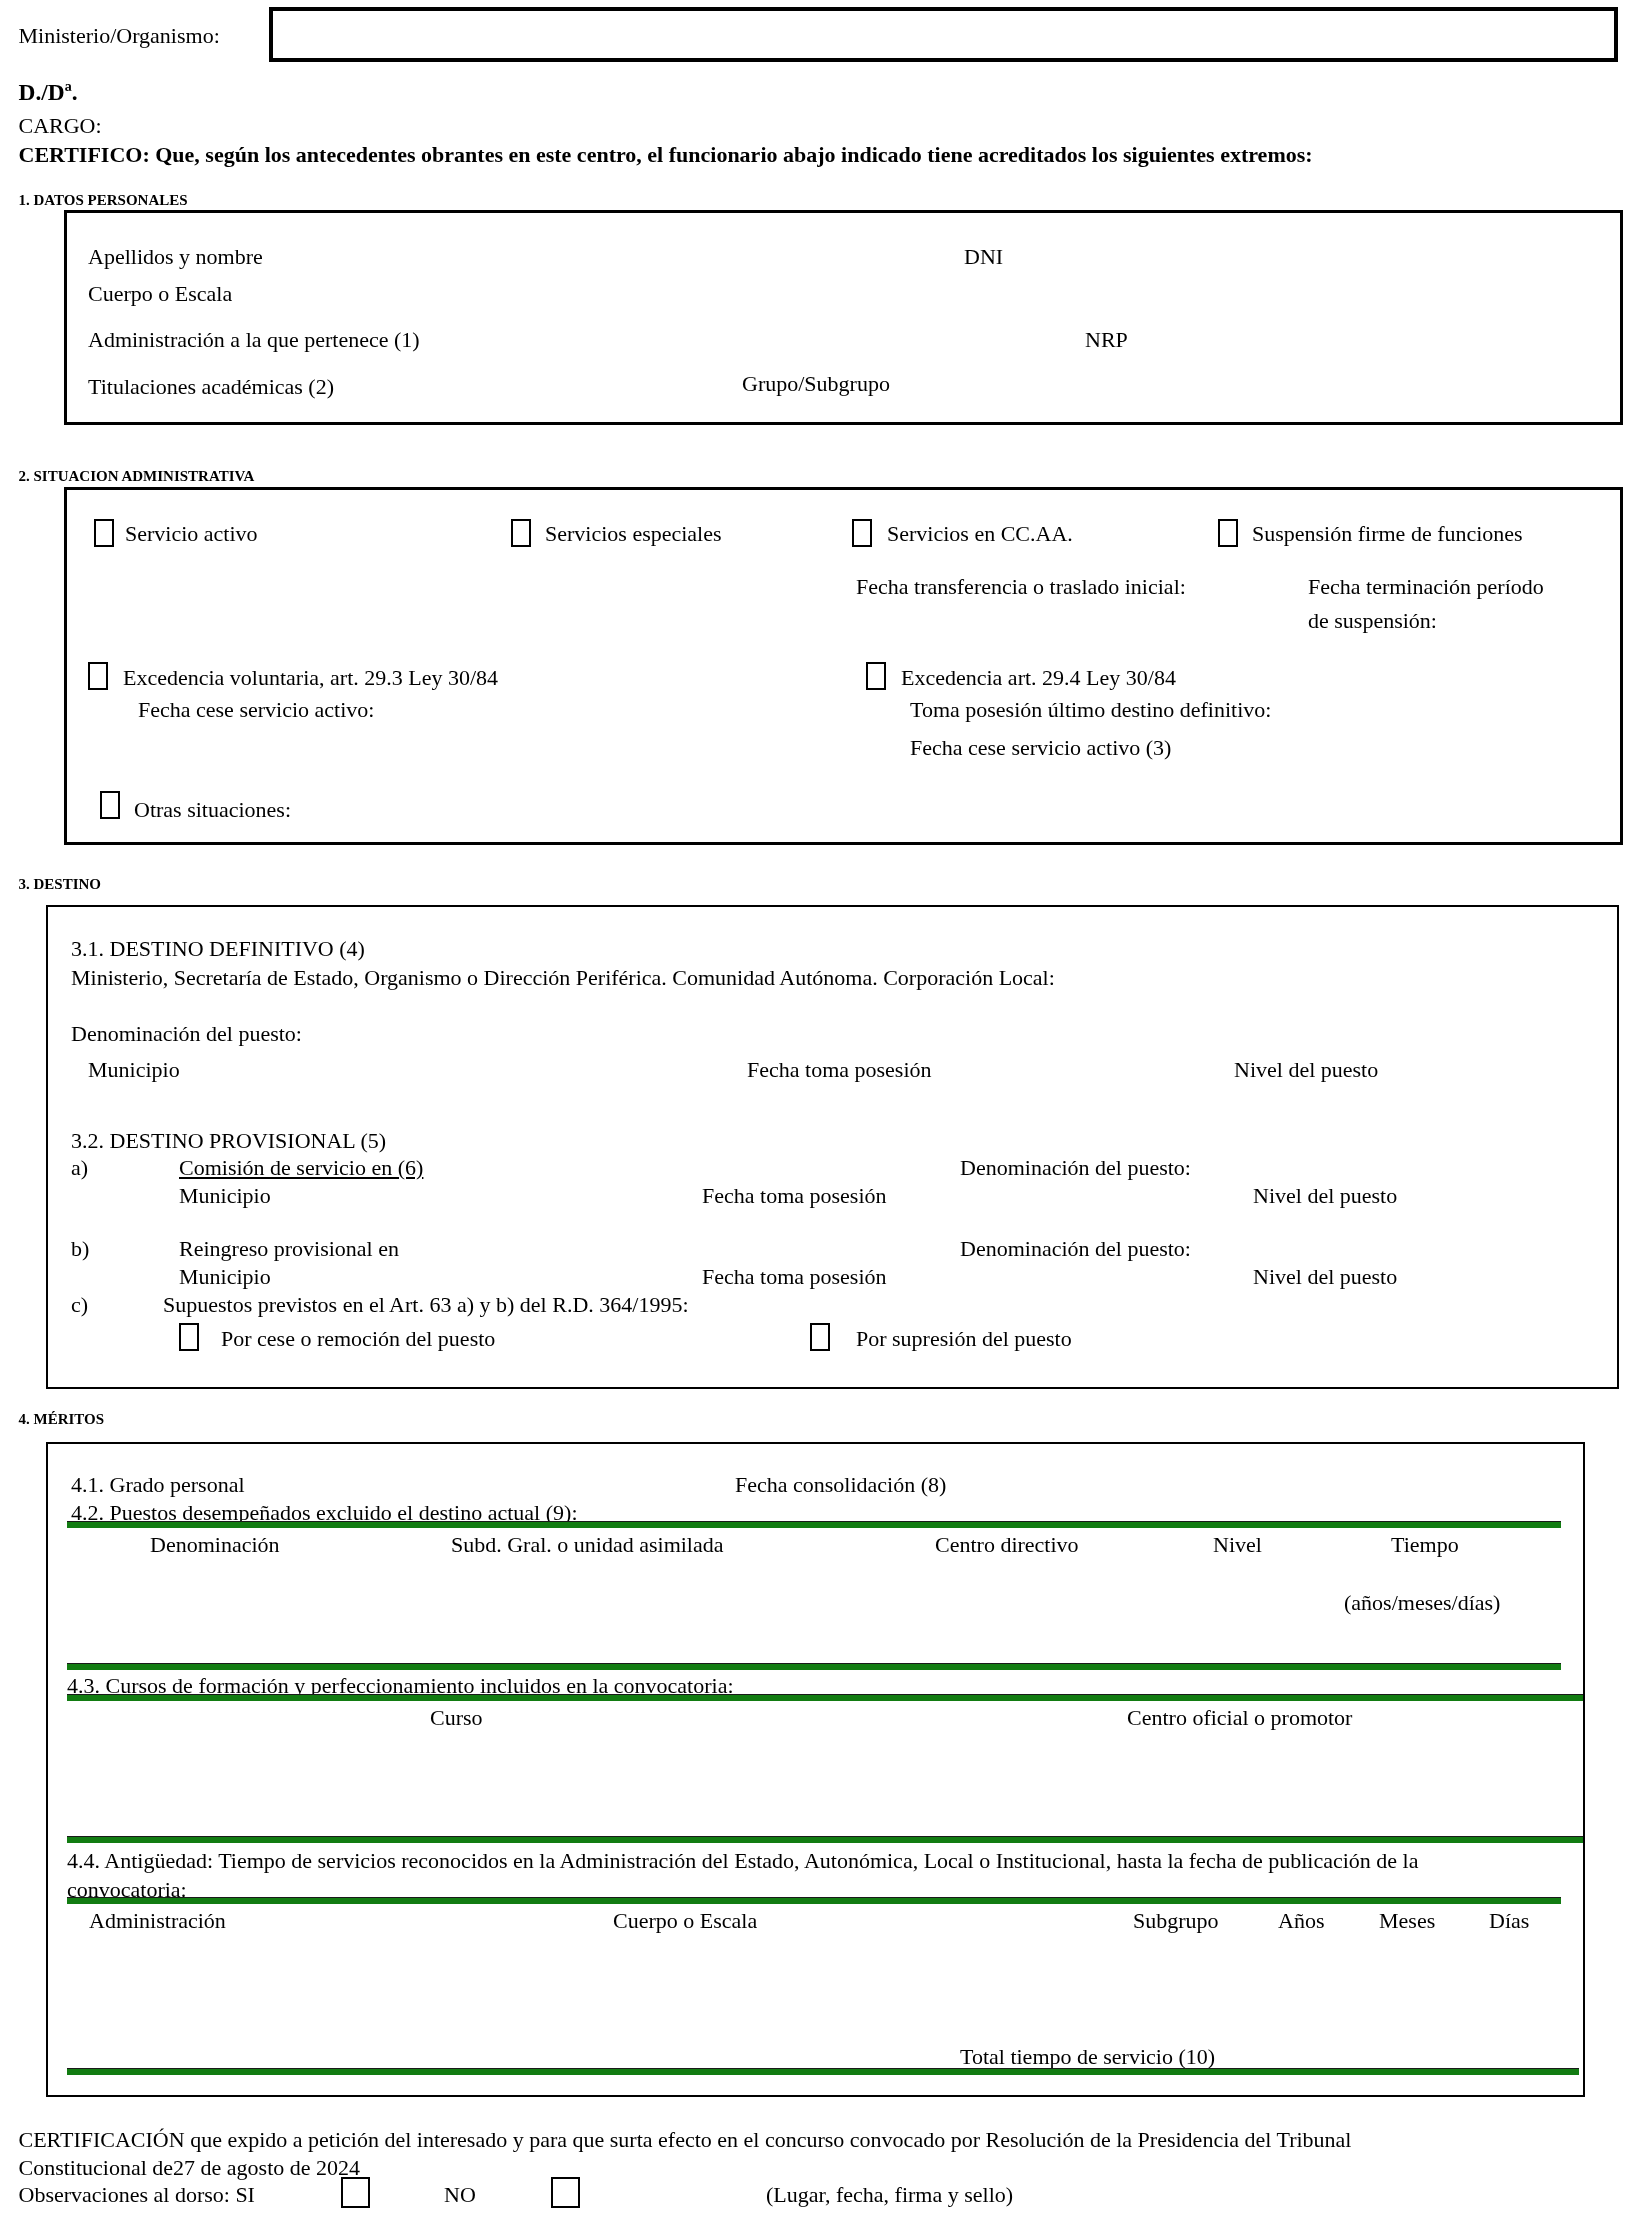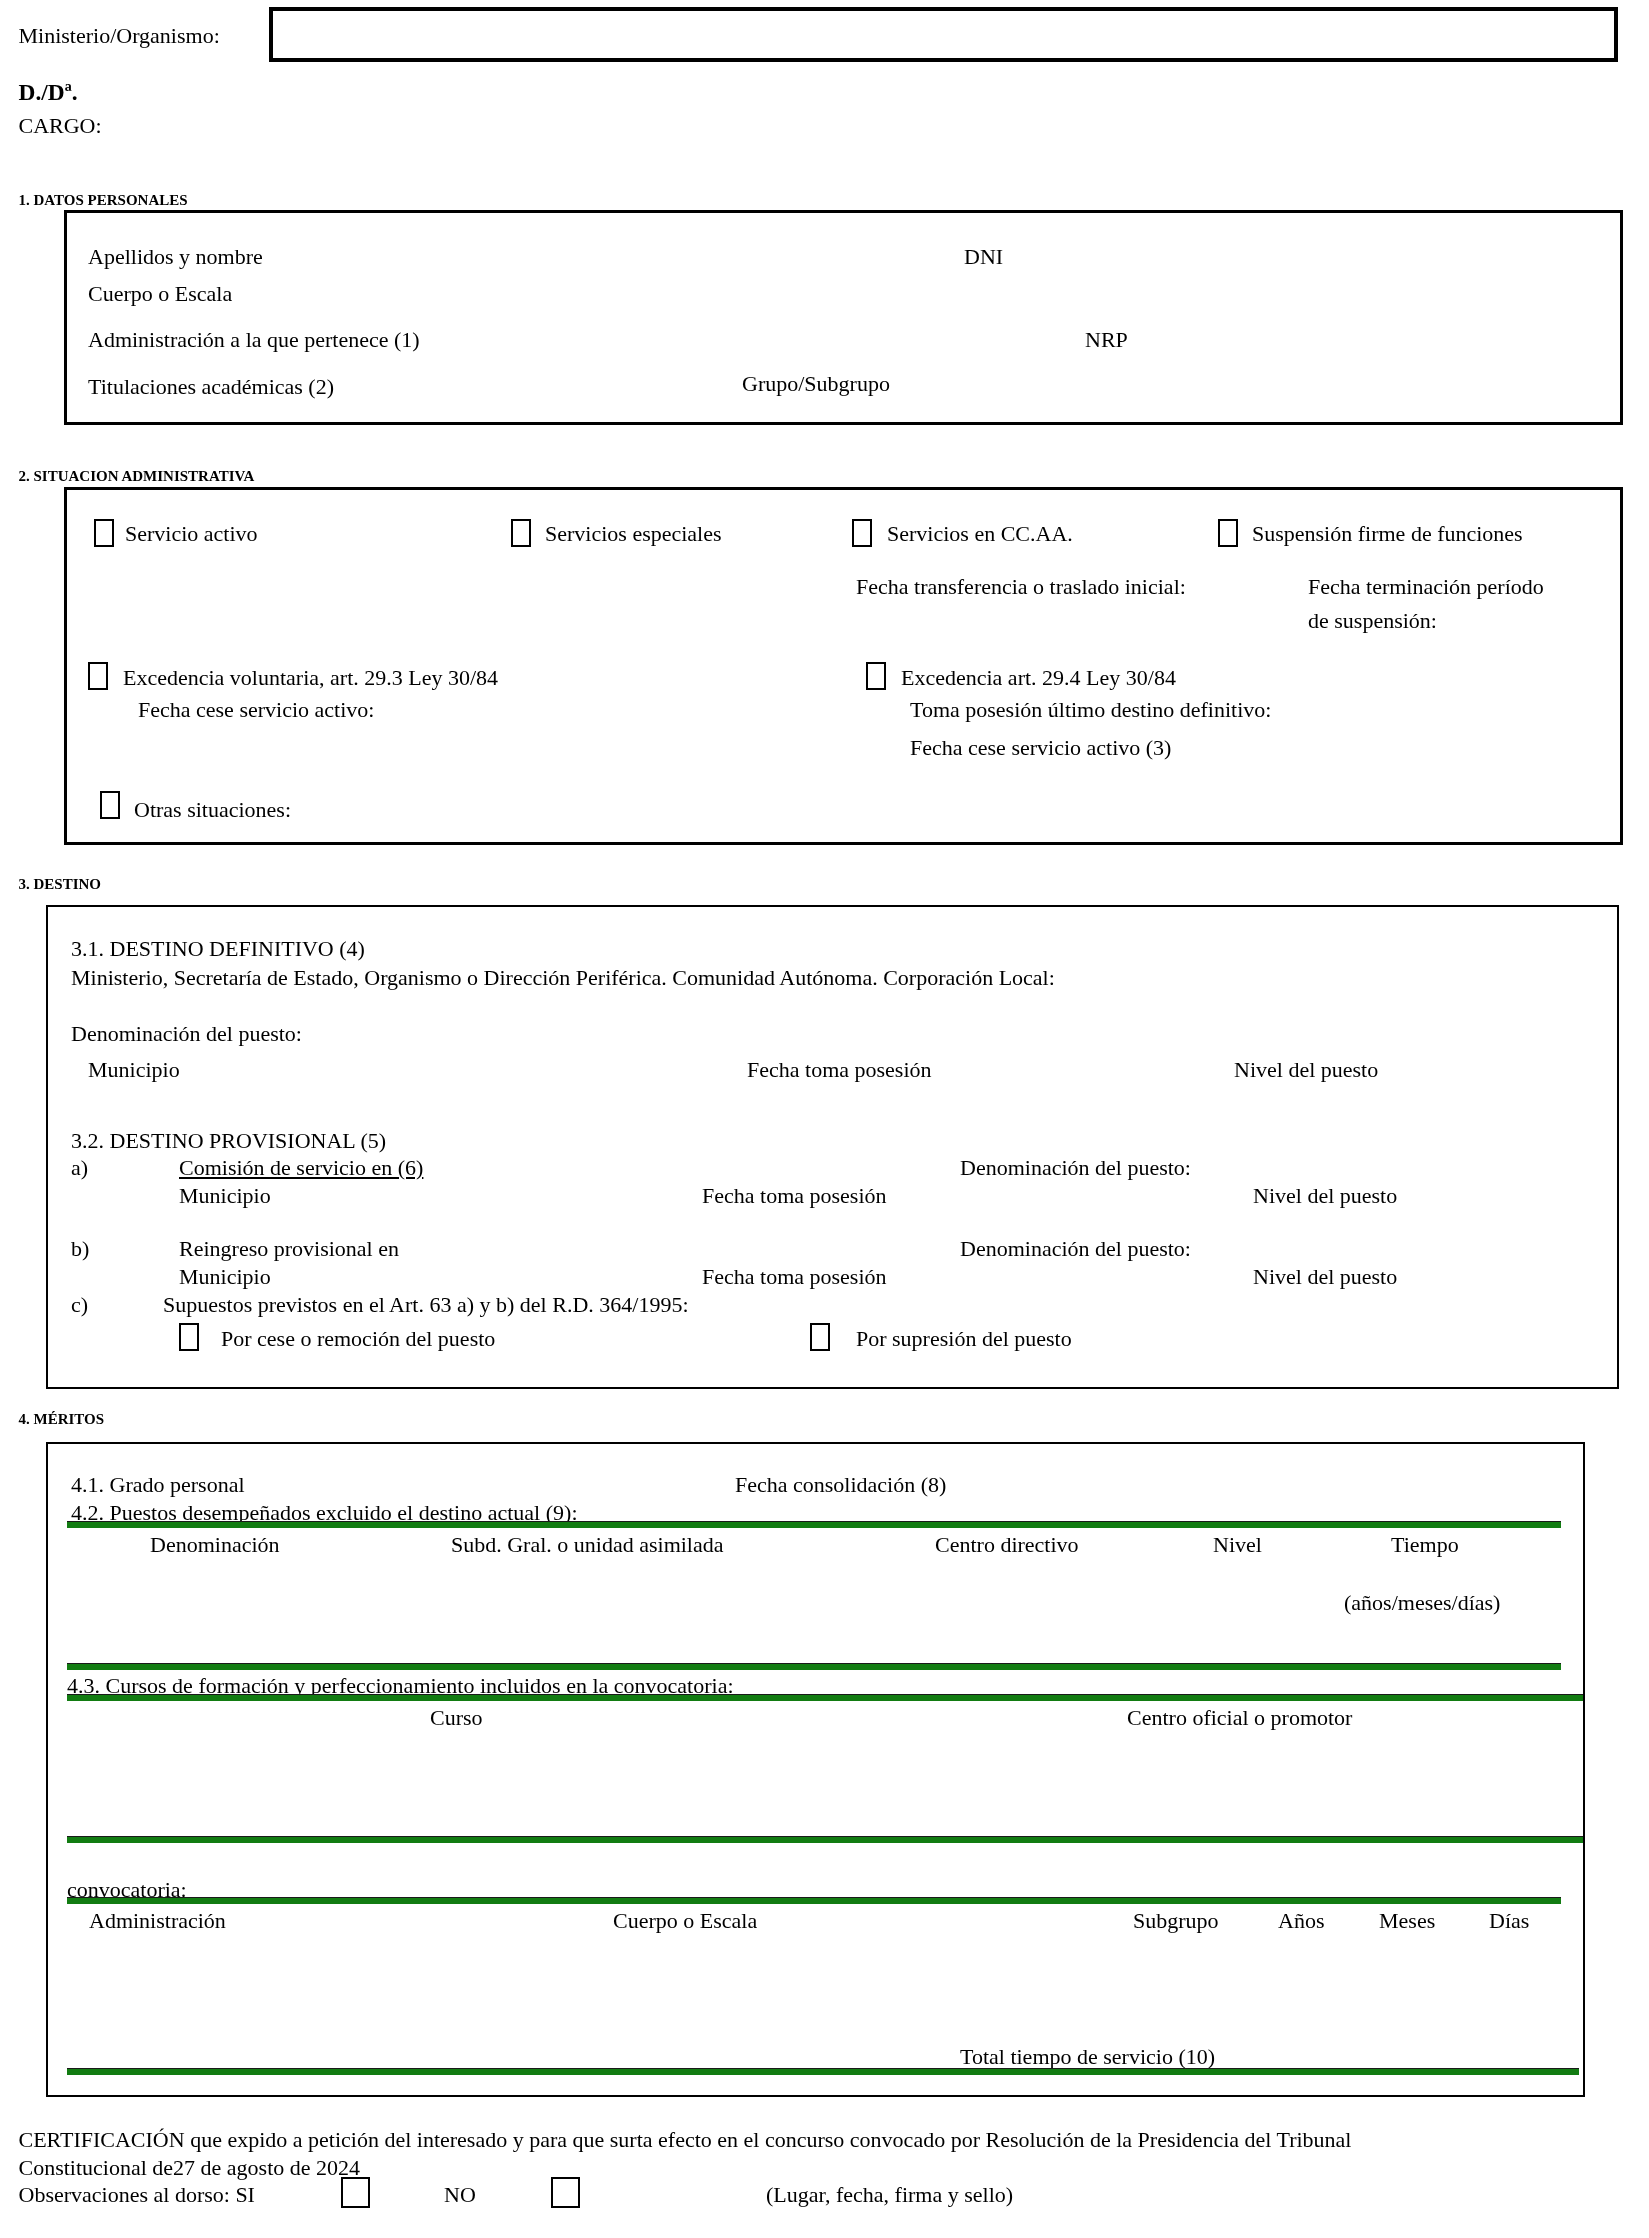--- a/index.html
+++ b/index.html
@@ -23,20 +23,21 @@
 </head>
 <body>
 
 <div id="page">
 
   <div class="t" style="left:18.5px;top:22.6px;">Ministerio/Organismo:</div>
   <div class="box thick" style="left:269px;top:6.5px;width:1349px;height:55px;"></div>
 
   <div class="t b" style="left:18.5px;top:79px;font-size:23.4px;">D./Dª.</div>
   <div class="t" style="left:18.5px;top:113px;">CARGO:</div>
+  <div class="t b" style="left:18.5px;top:142px;">CERTIFICO: Que, según los antecedentes obrantes en este centro, el funcionario abajo indicado tiene acreditados los siguientes extremos:</div>
 
   <div class="t h" style="left:18.5px;top:192px;">1. DATOS PERSONALES</div>
   <div class="box" style="left:64px;top:210px;width:1559px;height:215px;"></div>
   <div class="t" style="left:88px;top:244px;">Apellidos y nombre</div>
   <div class="t" style="left:964px;top:244px;">DNI</div>
   <div class="t" style="left:88px;top:281px;">Cuerpo o Escala</div>
   <div class="t" style="left:88px;top:327px;">Administración a la que pertenece (1)</div>
   <div class="t" style="left:742px;top:327px;margin-top:44px;">Grupo/Subgrupo</div>
   <div class="t" style="left:1085px;top:327px;">NRP</div>
   <div class="t" style="left:88px;top:374px;">Titulaciones académicas (2)</div>
@@ -121,20 +122,21 @@
 
   <div class="green" style="left: 67px; top: 1663px; width: 1494px; background: rgb(18, 124, 18);"></div>
 
   <div class="t" style="left:67px;top:1673px;">4.3. Cursos de formación y perfeccionamiento incluidos en la convocatoria:</div>
   <div class="green" style="left: 67px; top: 1694px; width: 1516px; background: rgb(18, 124, 18);"></div>
   <div class="t" style="left:430px;top:1705px;">Curso</div>
   <div class="t" style="left:1127px;top:1705px;">Centro oficial o promotor</div>
 
   <div class="green" style="left: 67px; top: 1836px; width: 1516px; background: rgb(18, 124, 18);"></div>
 
+  <div class="t" style="left:67px;top:1848px;">4.4. Antigüedad: Tiempo de servicios reconocidos en la Administración del Estado, Autonómica, Local o Institucional, hasta la fecha de publicación de la</div>
   <div class="t" style="left:67px;top:1877px;">convocatoria:</div>
 
   <div class="green" style="left: 67px; top: 1897px; width: 1494px; background: rgb(18, 124, 18);"></div>
 
   <div class="t" style="left:89px;top:1908px;">Administración</div>
   <div class="t" style="left:613px;top:1908px;">Cuerpo o Escala</div>
   <div class="t" style="left:1133px;top:1908px;">Subgrupo</div>
   <div class="t" style="left:1278px;top:1908px;">Años</div>
   <div class="t" style="left:1379px;top:1908px;">Meses</div>
   <div class="t" style="left:1489px;top:1908px;">Días</div>

